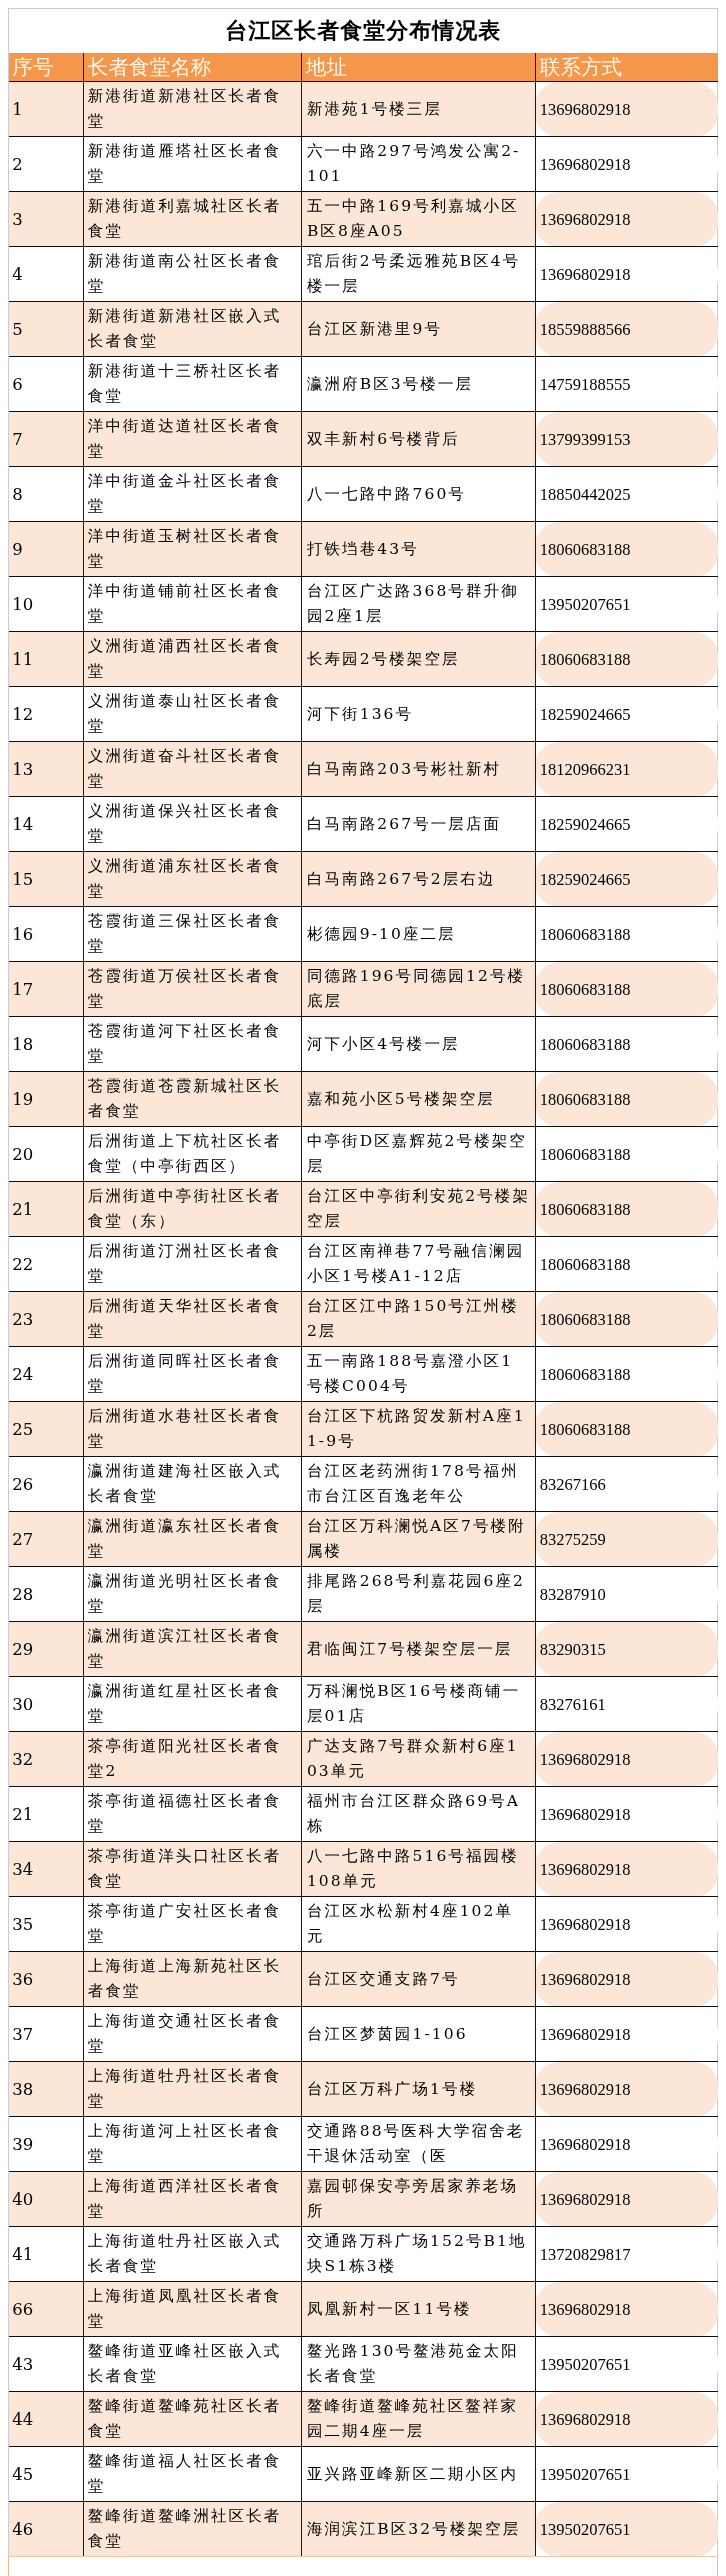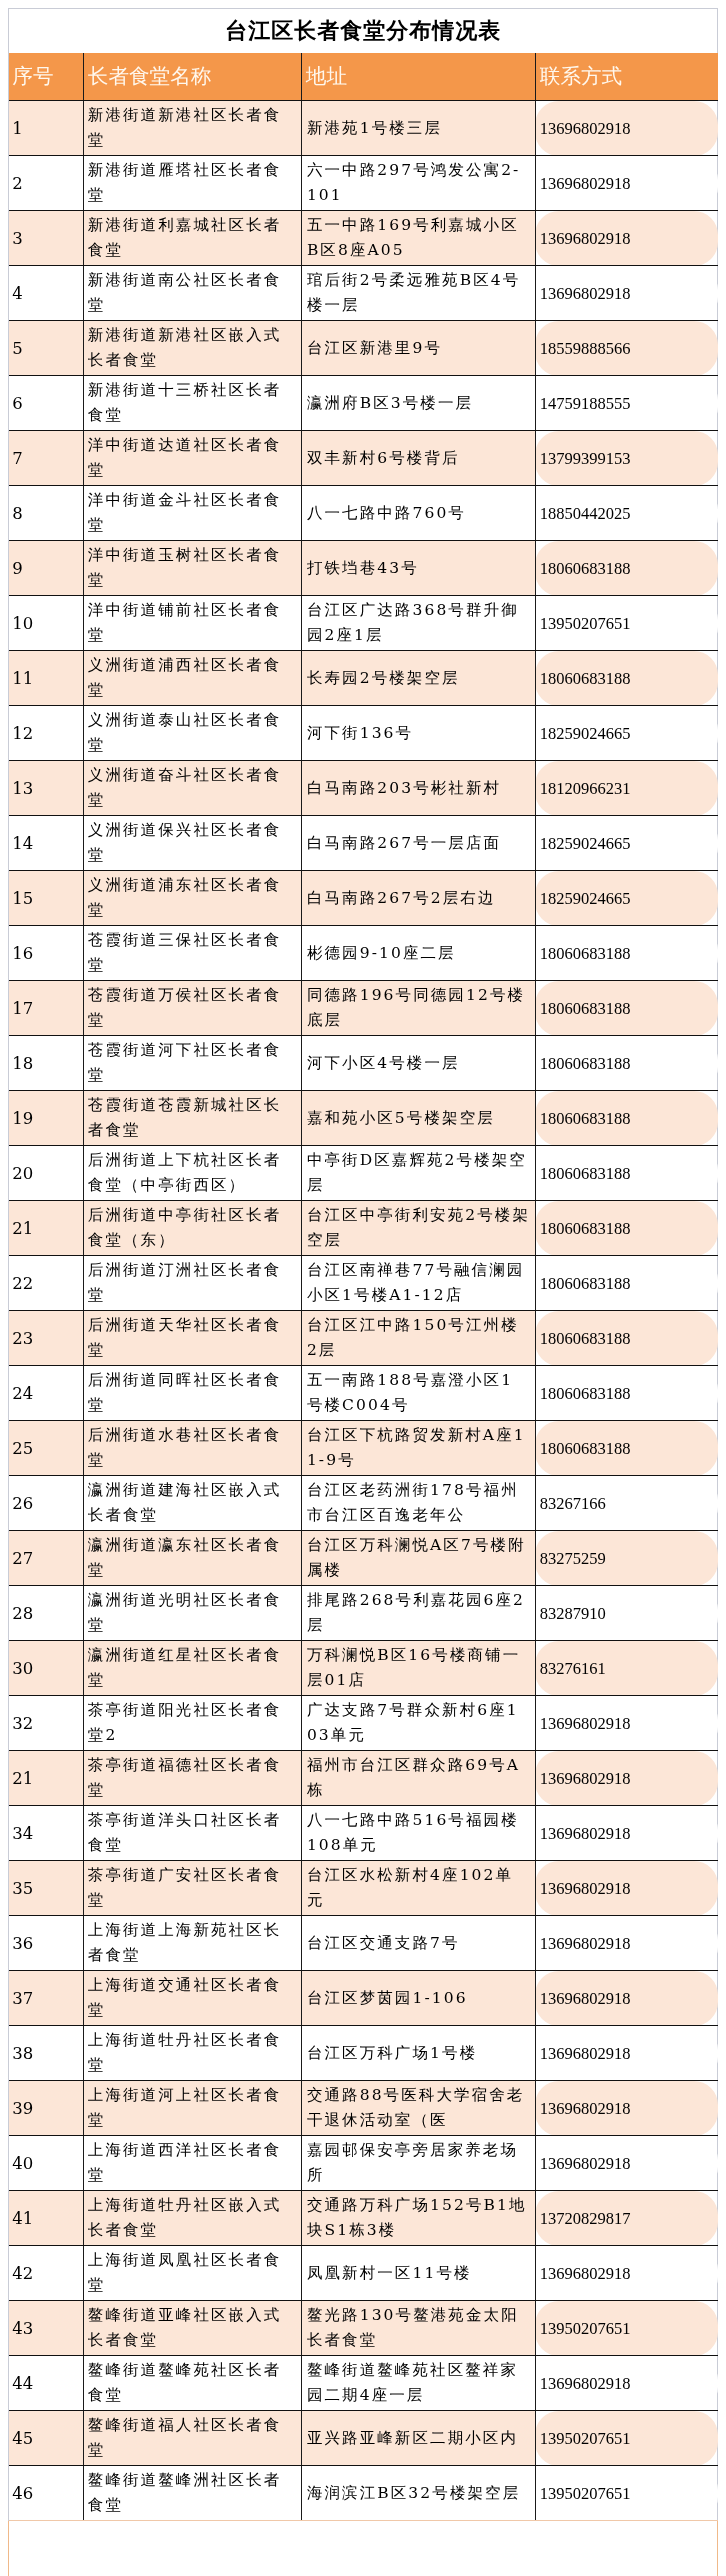--- a/index.html
+++ b/index.html
@@ -38,21 +38,21 @@
     col.c1 { width: 74px; }
     col.c2 { width: 218px; }
     col.c3 { width: 234px; }
     col.c4 { width: 183px; }
     thead th {
       background: #f4974a;
       color: #fff8ee;
       font-weight: normal;
       text-align: left;
       font-size: 20.6px;
-      height: 48px;
+      height: 29px;
       padding: 0 4.1px;
       border-left: 1px solid #1a1a1a;
       border-bottom: 1.5px solid #111;
       white-space: nowrap;
       overflow: hidden;
     }
     thead th:first-child { border-left: none; padding-left: 3.1px; }
     tbody tr { height: 55px; }
     tbody tr:nth-child(odd) td { background: #fce6d7; }
     tbody tr:nth-child(even) td { background: #ffffff; }
@@ -280,20 +280,26 @@
           <td class="addr">台江区万科澜悦A区7号楼附属楼</td>
           <td class="phone">83275259</td>
         </tr>
         <tr>
           <td>28</td>
           <td>瀛洲街道光明社区长者食堂</td>
           <td class="addr">排尾路268号利嘉花园6座2层</td>
           <td class="phone">83287910</td>
         </tr>
         <tr>
+          <td>29</td>
+          <td>瀛洲街道滨江社区长者食堂</td>
+          <td class="addr">君临闽江7号楼架空层一层</td>
+          <td class="phone">83290315</td>
+        </tr>
+        <tr>
           <td>30</td>
           <td>瀛洲街道红星社区长者食堂</td>
           <td class="addr">万科澜悦B区16号楼商铺一层01店</td>
           <td class="phone">83276161</td>
         </tr>
         <tr>
           <td>32</td>
           <td>茶亭街道阳光社区长者食堂2</td>
           <td class="addr">广达支路7号群众新村6座103单元</td>
           <td class="phone">13696802918</td>
@@ -346,21 +352,21 @@
           <td class="addr">嘉园邨保安亭旁居家养老场所</td>
           <td class="phone">13696802918</td>
         </tr>
         <tr>
           <td>41</td>
           <td>上海街道牡丹社区嵌入式长者食堂</td>
           <td class="addr">交通路万科广场152号B1地块S1栋3楼</td>
           <td class="phone">13720829817</td>
         </tr>
         <tr>
-          <td>42</td>
+          <td>66</td>
           <td>上海街道凤凰社区长者食堂</td>
           <td class="addr">凤凰新村一区11号楼</td>
           <td class="phone">13696802918</td>
         </tr>
         <tr>
           <td>43</td>
           <td>鳌峰街道亚峰社区嵌入式长者食堂</td>
           <td class="addr">鳌光路130号鳌港苑金太阳长者食堂</td>
           <td class="phone">13950207651</td>
         </tr>

